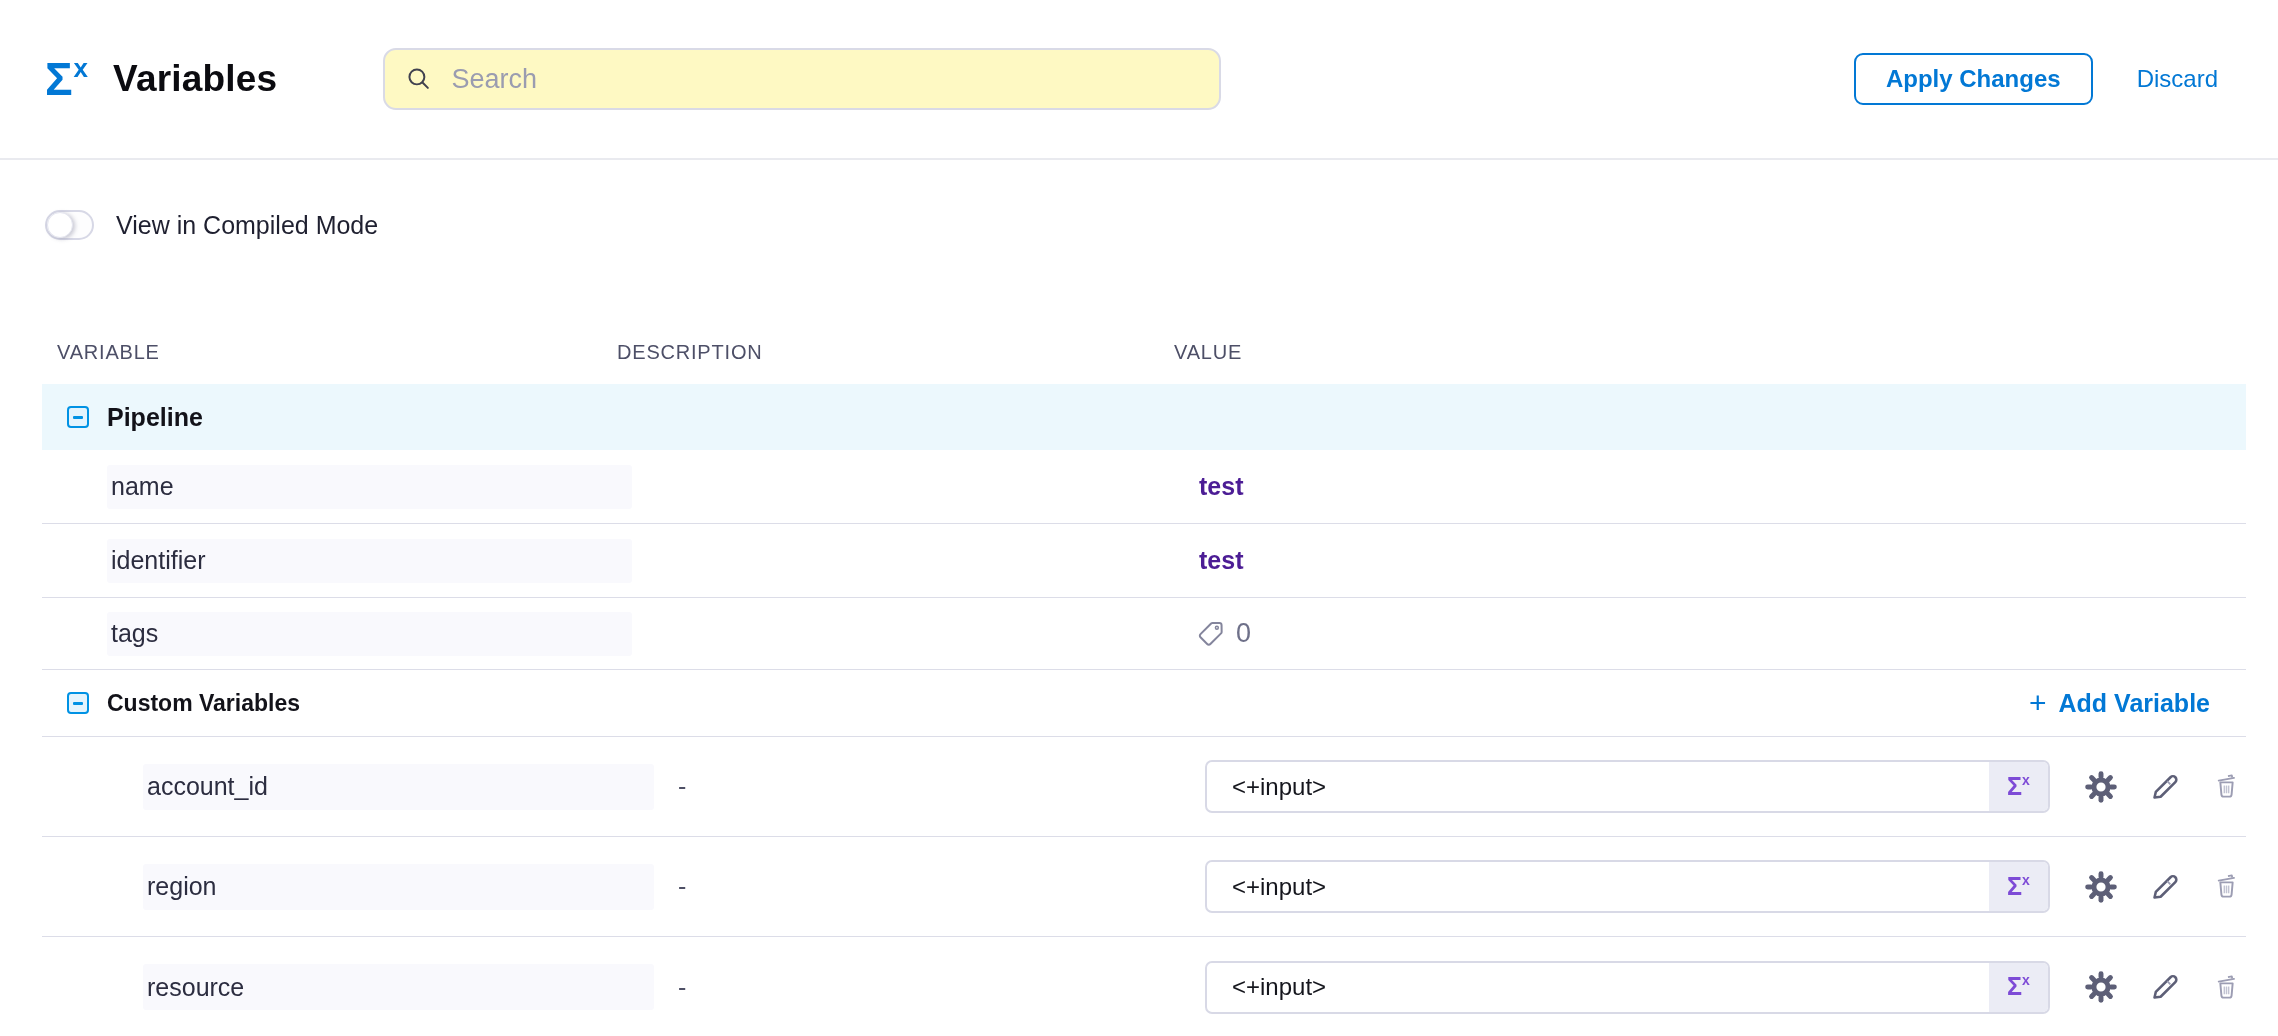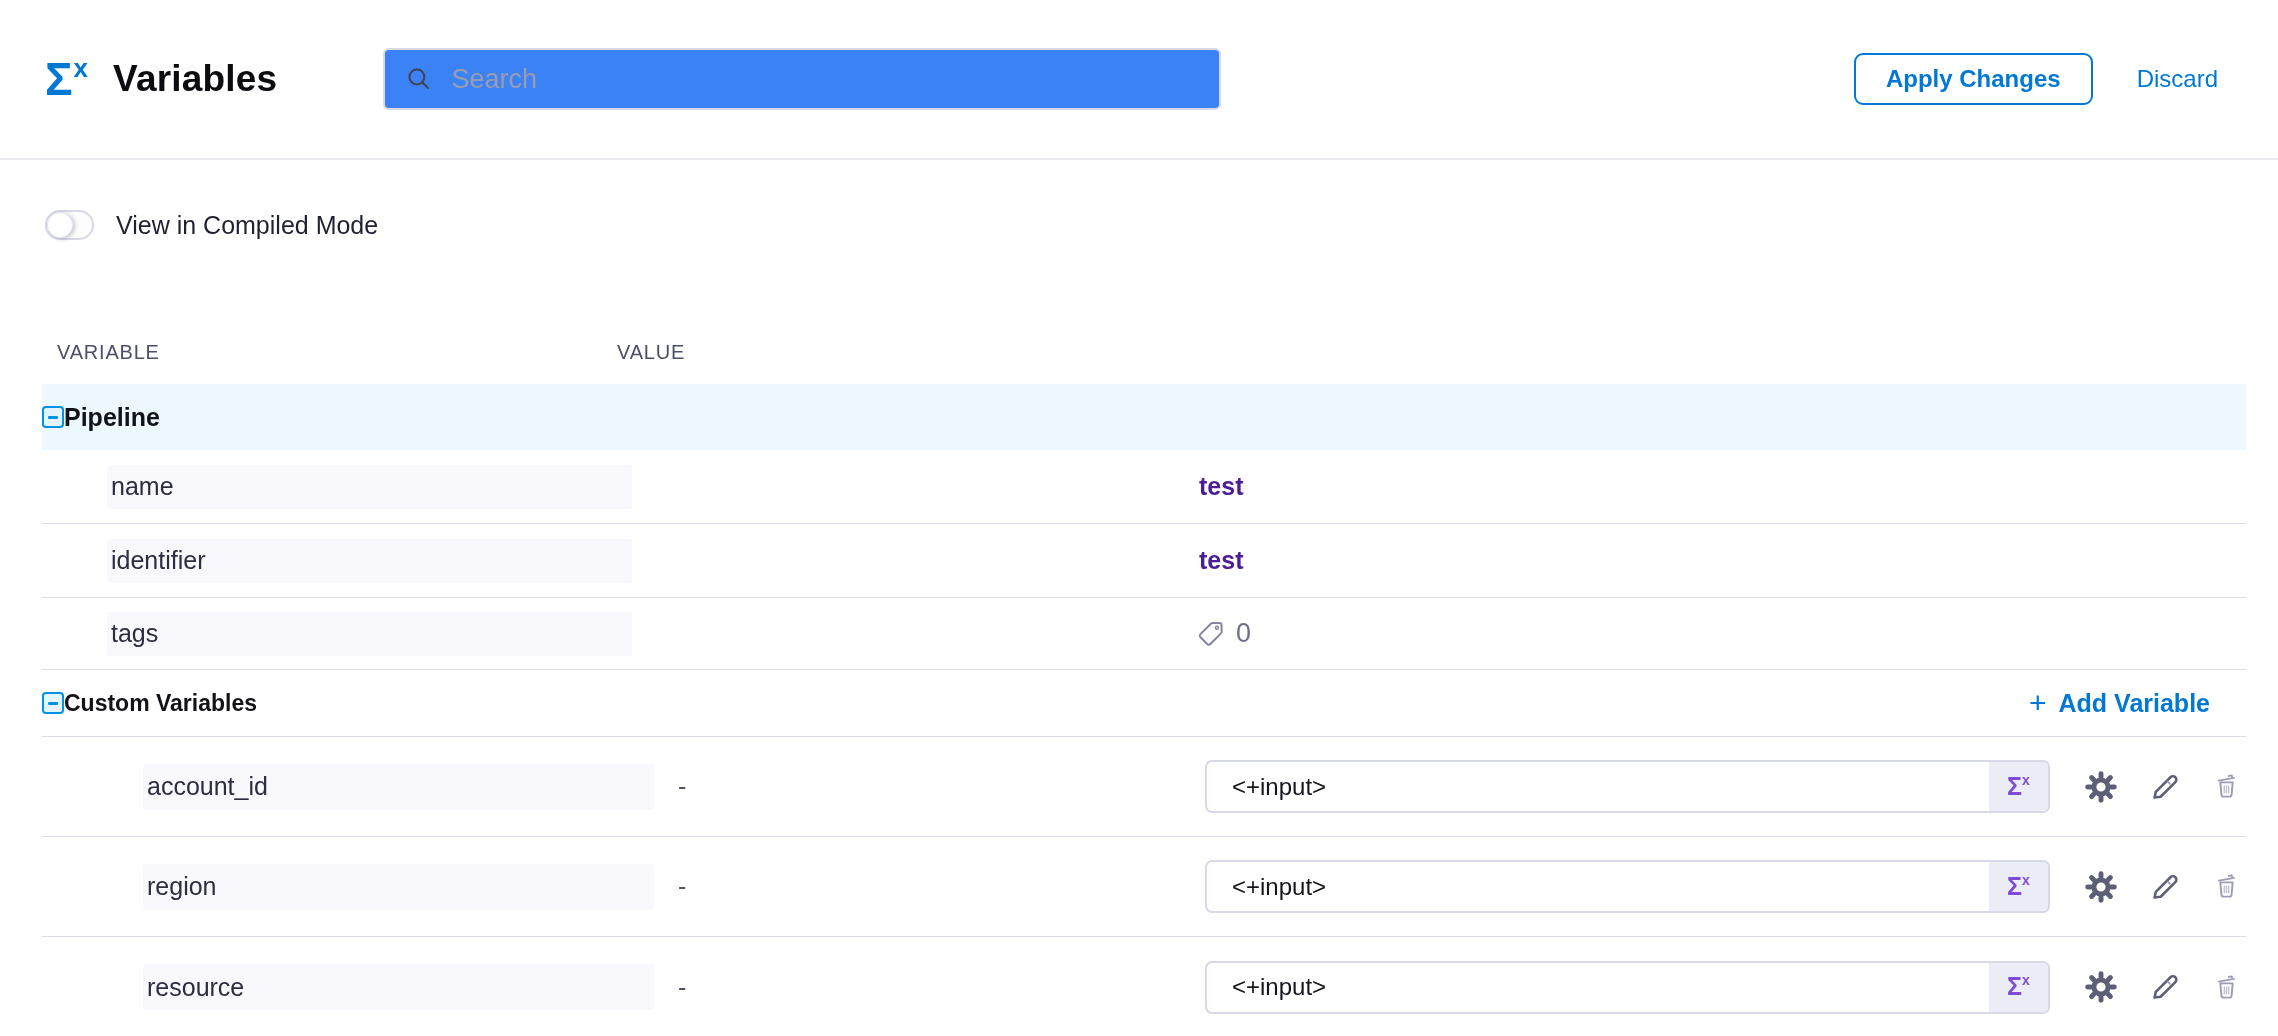--- a/index.html
+++ b/index.html
@@ -16,21 +16,21 @@
     height:160px; display:flex; align-items:center;
     padding:0 60px 0 45px;
     border-bottom:2px solid #e9eaef; background:#fff;
   }
   .sigma-logo { font-size:46px; font-weight:700; color:#0278d5; line-height:1; }
   .sigma-logo sup { font-size:26px; font-weight:700; position:relative; top:-2px; left:1px; }
   .page-title { font-size:37px; font-weight:700; color:#0b0b10; margin-left:26px; letter-spacing:.2px; }
 
   .search-box {
     margin-left:106px; width:838px; height:62px;
-    background:#3b82f6; border:2px solid #d9dae6; border-radius:6px;
+    background:#fef9c3; border:2px solid #d9dae6; border-radius:13px;
     display:flex; align-items:center; padding:0 20px;
   }
   .search-box svg { flex:0 0 auto; }
   .search-box input {
     flex:1; border:none; outline:none; background:transparent;
     font-family:"Liberation Sans", sans-serif;
     font-size:27px; color:#1c1c28; margin-left:16px;
   }
   .search-box input::placeholder { color:#9a9cb0; }
 
@@ -61,21 +61,21 @@
   .var-table { margin:80px 32px 0 42px; }
   .grid-cols { display:grid; grid-template-columns:575px 557px 1fr; }
 
   .thead { height:64px; align-items:center; }
   .th {
     font-size:20px; font-weight:400; color:#4d4f67; letter-spacing:.8px;
   }
   .th:first-child { padding-left:15px; }
 
   .section-row {
-    height:66px; display:flex; align-items:center; 
+    height:66px; display:flex; align-items:center; gap:18px; padding-left:25px;
   }
   .section-row.pipeline { background:#ecf8fd; }
   .section-title { font-size:25px; font-weight:700; color:#121219; }
   .section-row.custom { height:67px; border-bottom:1px solid #dcdde8; position:relative; }
   .section-row.custom .section-title { font-size:23px; }
 
   .collapse-box {
     width:22px; height:22px; border:2px solid #0092e4; border-radius:4px;
     background:#e4f4fd; display:flex; align-items:center; justify-content:center;
     cursor:pointer; flex:0 0 auto;
@@ -150,20 +150,21 @@
   <div class="toggle">
     <div class="toggle-knob"></div>
   </div>
   <span class="toggle-label">View in Compiled Mode</span>
 </div>
 
 <div class="var-table">
 
   <div class="grid-cols thead">
     <div class="th">VARIABLE</div>
+    <div class="th">DESCRIPTION</div>
     <div class="th">VALUE</div>
   </div>
 
   <div class="section-row pipeline">
     <div class="collapse-box">
         <div class="minus"></div>
       </div>
     <span class="section-title">Pipeline</span>
   </div>
 

